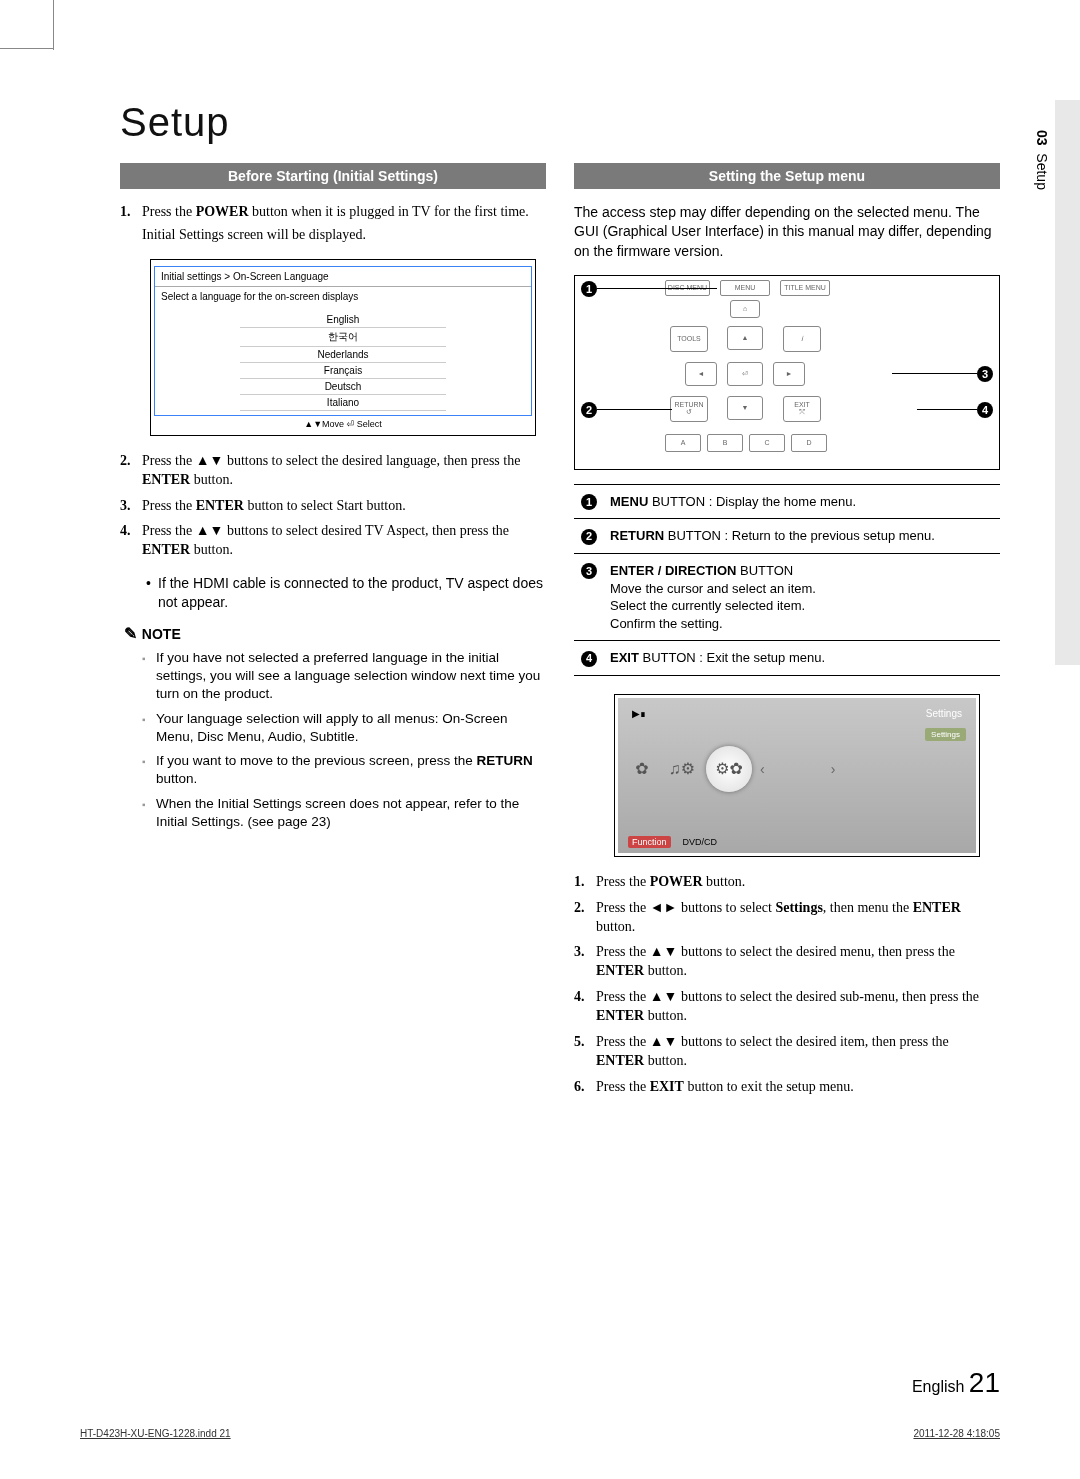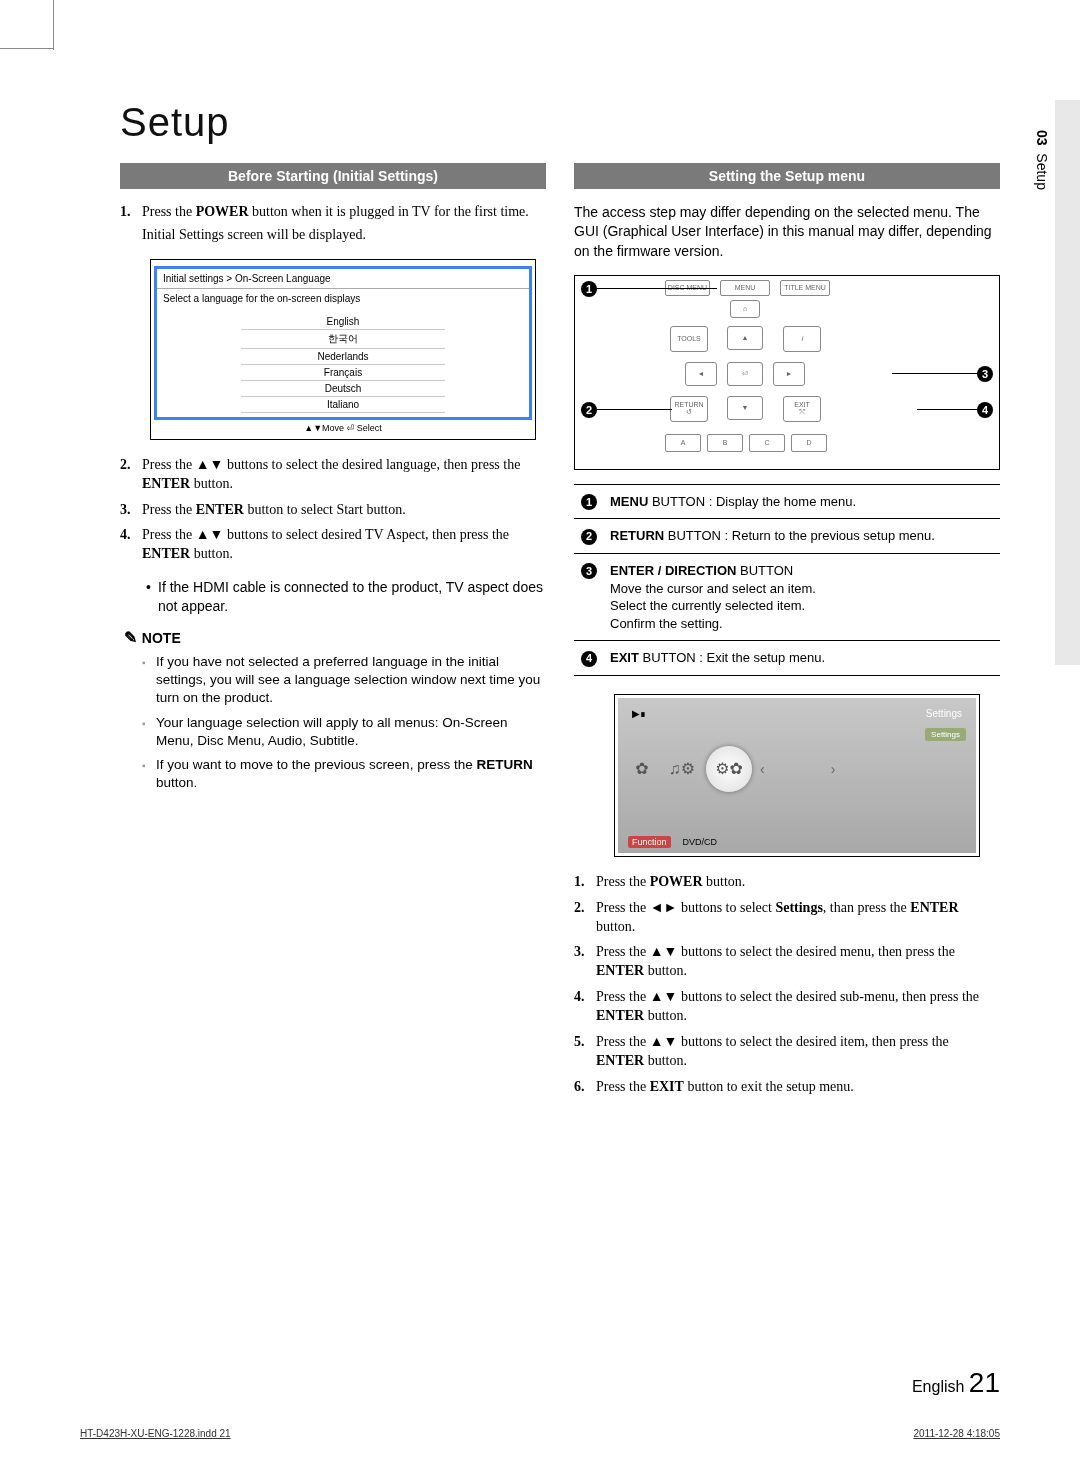--- a/index.html
+++ b/index.html
@@ -22,21 +22,21 @@
   .bullet { font-size: 14px; line-height: 1.35; padding-left: 38px; position: relative; margin-bottom: 6px; }
   .bullet::before { content: "•"; position: absolute; left: 26px; }
   .note-h { font-size: 14px; font-weight: bold; margin: 12px 0 6px 4px; }
   .note-h::before { content: "✎ "; font-size: 16px; }
   ul.notes { list-style: none; }
   ul.notes > li { font-size: 13.5px; line-height: 1.35; padding-left: 36px; position: relative; margin-bottom: 6px; }
   ul.notes > li::before { content: "▪"; position: absolute; left: 22px; color: #999; font-size: 10px; top: 3px; }
 
   
   .init-box { border: 1px solid #000; margin: 8px 10px 16px 30px; padding: 6px 3px 3px 3px; font-size: 10px; }
-  .init-top { border: 3px solid #3b82f6; }
+  .init-top { border: 1px solid #3b82f6; }
   .init-crumb { padding: 4px 6px; font-size: 10px; }
   .init-prompt { padding: 4px 6px; font-size: 10px; border-top: 1px solid #aaa; }
   .lang-list { margin: 6px auto 4px auto; width: 55%; text-align: center; }
   .lang-list div { border-bottom: 1px solid #ccc; padding: 2px 0; font-size: 10px; }
   .init-foot { text-align: center; font-size: 9px; padding: 3px 0; }
 
   
   .remote { border: 1px solid #000; margin-bottom: 14px; padding: 8px; position: relative; height: 195px; }
   .remote-body { position: absolute; left: 90px; top: 0; width: 170px; height: 195px; }
   .rbtn { position: absolute; border: 1px solid #888; border-radius: 3px; font-size: 7px; text-align: center; color: #666; display: flex; align-items: center; justify-content: center; }
@@ -118,20 +118,21 @@
         <li><span>Press the </span><span class="b">ENTER</span><span> button to select Start button.</span></li>
         <li><span>Press the ▲▼ buttons to select desired TV Aspect, then press the </span><span class="b">ENTER</span><span> button.</span></li>
       </ol>
       <div class="bullet">If the HDMI cable is connected to the product, TV aspect does not appear.</div>
 
       <div class="note-h">NOTE</div>
       <ul class="notes">
         <li>If you have not selected a preferred language in the initial settings, you will see a language selection window next time you turn on the product.</li>
         <li>Your language selection will apply to all menus: On-Screen Menu, Disc Menu, Audio, Subtitle.</li>
         <li><span>If you want to move to the previous screen, press the </span><span class="b">RETURN</span><span> button.</span></li>
+        <li>When the Initial Settings screen does not appear, refer to the Initial Settings. (see page 23)</li>
       </ul>
     </div>
 
     <div class="col">
       <div class="hbar">Setting the Setup menu</div>
       <div class="para">The access step may differ depending on the selected menu. The GUI (Graphical User Interface) in this manual may differ, depending on the firmware version.</div>
 
       <div class="remote">
         <div class="remote-body">
           <div class="rbtn sq" style="left:0;top:4px;width:45px;height:16px">DISC MENU</div>
@@ -210,21 +211,21 @@
             <div class="tv-arrow">‹</div>
             <div style="width:50px"></div>
             <div class="tv-arrow">›</div>
           </div>
           <div class="tv-bot"><span>Function</span><span>DVD/CD</span></div>
         </div>
       </div>
 
       <ol class="steps">
         <li><span>Press the </span><span class="b">POWER</span><span> button.</span></li>
-        <li><span>Press the ◄► buttons to select </span><span class="b">Settings</span><span>, than press the </span><span class="b">ENTER</span><span> button.</span></li>
+        <li><span>Press the ◄► buttons to select </span><span class="b">Settings</span><span>, then menu the </span><span class="b">ENTER</span><span> button.</span></li>
         <li><span>Press the ▲▼ buttons to select the desired menu, then press the </span><span class="b">ENTER</span><span> button.</span></li>
         <li><span>Press the ▲▼ buttons to select the desired sub-menu, then press the </span><span class="b">ENTER</span><span> button.</span></li>
         <li><span>Press the ▲▼ buttons to select the desired item, then press the </span><span class="b">ENTER</span><span> button.</span></li>
         <li><span>Press the </span><span class="b">EXIT</span><span> button to exit the setup menu.</span></li>
       </ol>
     </div>
   </div>
 </div>
 
 <div class="footer">

